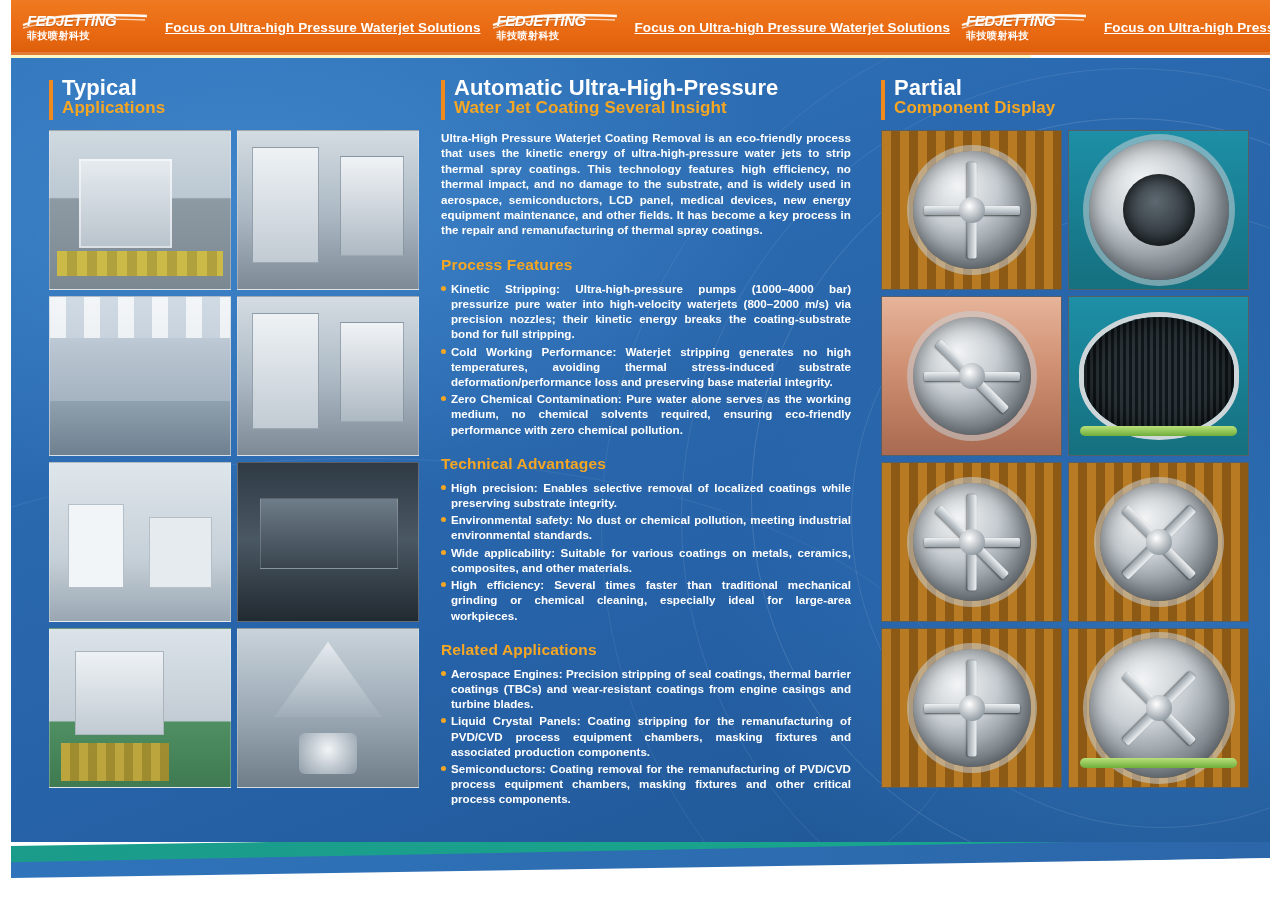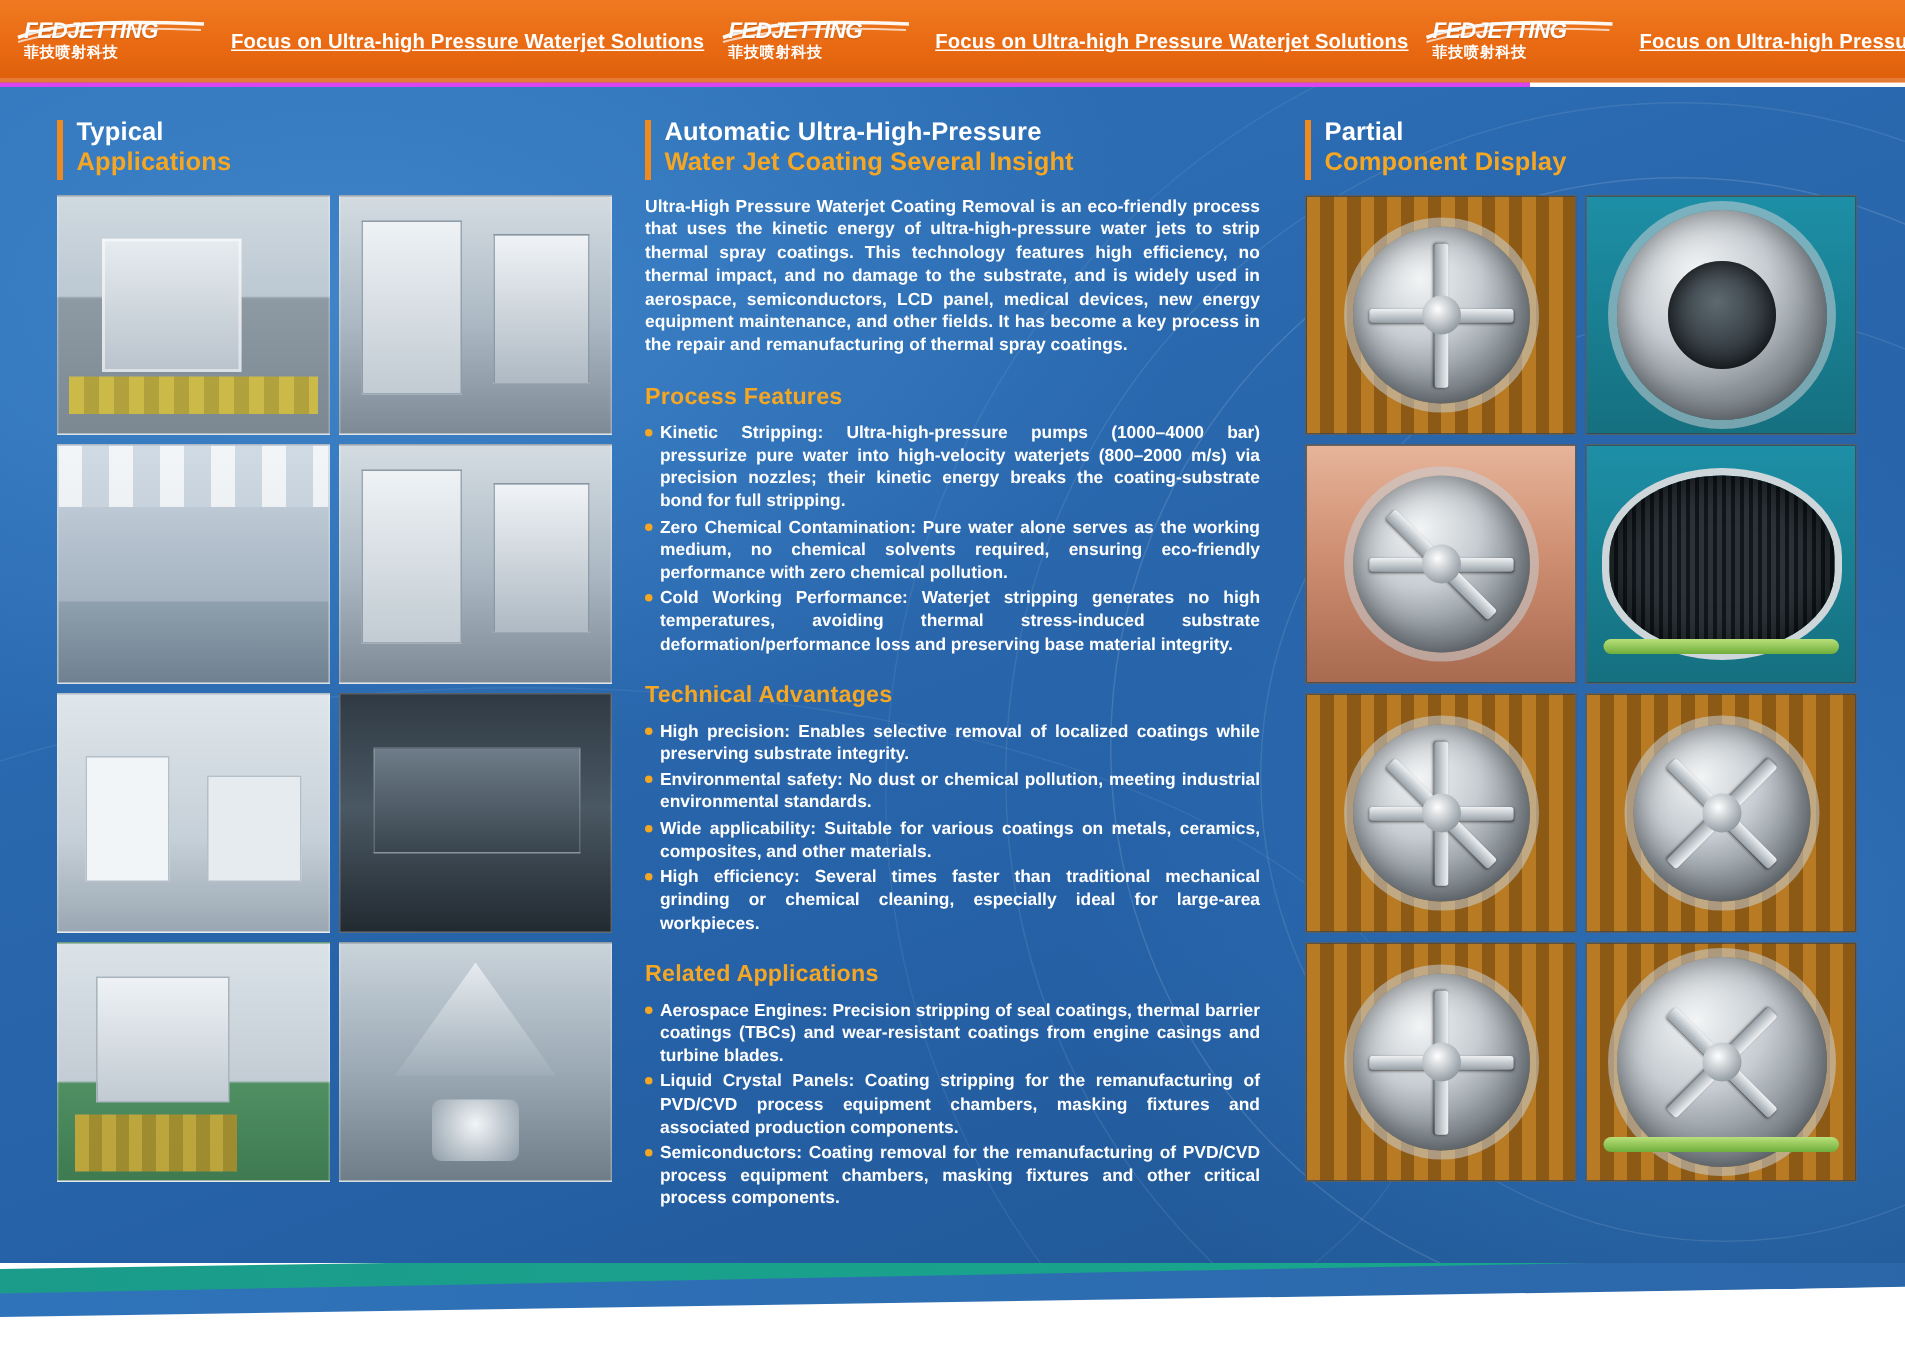--- a/index.html
+++ b/index.html
@@ -5,21 +5,22 @@
   * { box-sizing: border-box; margin: 0; padding: 0; }
   html, body {
     width: 1270px; height: 900px;
     font-family: "Liberation Sans", sans-serif;
     background: #ffffff;
     overflow: hidden;
   }
   .page {
     position: relative;
     width: 1020px; height: 900px;
-    background: #d946ef;
+    background: #fef9c3;
+    margin-left: 11px;
   }
 
   
   .topbar {
     position: absolute; left: 0; top: 0;
     width: 1270px; height: 55px;
     background: linear-gradient(180deg,#ef7a21 0%, #e96a12 55%, #de5f0b 100%);
     display: flex; align-items: center;
     overflow: hidden;
   }
@@ -95,21 +96,21 @@
   .col-right { width: 368px; flex: 0 0 368px; margin-left: 30px; }
 
   
   .sec-head { position: relative; padding-left: 13px; margin-bottom: 12px; }
   .sec-head .bar {
     position: absolute; left: 0; top: 2px;
     width: 4px; height: 100%;
     background: #f08a1e;
   }
   .sec-head .l1 {
-    font-size: 17px; font-weight: bold; color: #ffffff; line-height: 20px;
+    font-size: 22px; font-weight: bold; color: #ffffff; line-height: 20px;
     letter-spacing: 0.1px;
   }
   .sec-head .l2 {
     font-size: 17px; font-weight: bold; color: #f5a623; line-height: 20px;
     letter-spacing: 0.1px;
   }
   .sec-head.mid .l1 { color: #ffffff; }
   .sec-head.mid .l2 { color: #f5a623; }
 
   
@@ -398,22 +399,22 @@
           <div class="bar"></div>
           <div class="l1">Automatic Ultra-High-Pressure</div>
           <div class="l2">Water Jet Coating Several Insight</div>
         </div>
 
         <p class="para">Ultra-High Pressure Waterjet Coating Removal is an eco-friendly process that uses the kinetic energy of ultra-high-pressure water jets to strip thermal spray coatings. This technology features high efficiency, no thermal impact, and no damage to the substrate, and is widely used in aerospace, semiconductors,  LCD panel, medical devices, new energy equipment maintenance, and other fields. It has become a key process in the repair and remanufacturing of thermal spray coatings.</p>
 
         <div class="sub-head">Process Features</div>
         <ul class="bullets">
           <li>Kinetic Stripping: Ultra-high-pressure pumps (1000–4000 bar) pressurize pure water into high-velocity waterjets (800–2000 m/s) via precision nozzles; their kinetic energy breaks the coating-substrate bond for full stripping.</li>
+          <li>Cold Working Performance: Waterjet stripping generates no high temperatures, avoiding thermal stress-induced substrate deformation/performance loss and preserving base material integrity.</li>
           <li>Zero Chemical Contamination: Pure water alone serves as the working medium, no chemical solvents required, ensuring eco-friendly performance with zero chemical pollution.</li>
-          <li>Cold Working Performance: Waterjet stripping generates no high temperatures, avoiding thermal stress-induced substrate deformation/performance loss and preserving base material integrity.</li>
         </ul>
 
         <div class="sub-head">Technical Advantages</div>
         <ul class="bullets">
           <li>High precision: Enables selective removal of localized coatings while preserving substrate integrity.</li>
           <li>Environmental safety: No dust or chemical pollution, meeting industrial environmental standards.</li>
           <li>Wide applicability: Suitable for various coatings on metals, ceramics, composites, and other materials.</li>
           <li>High efficiency: Several times faster than traditional mechanical grinding or chemical cleaning, especially ideal for large-area workpieces.</li>
         </ul>
 

